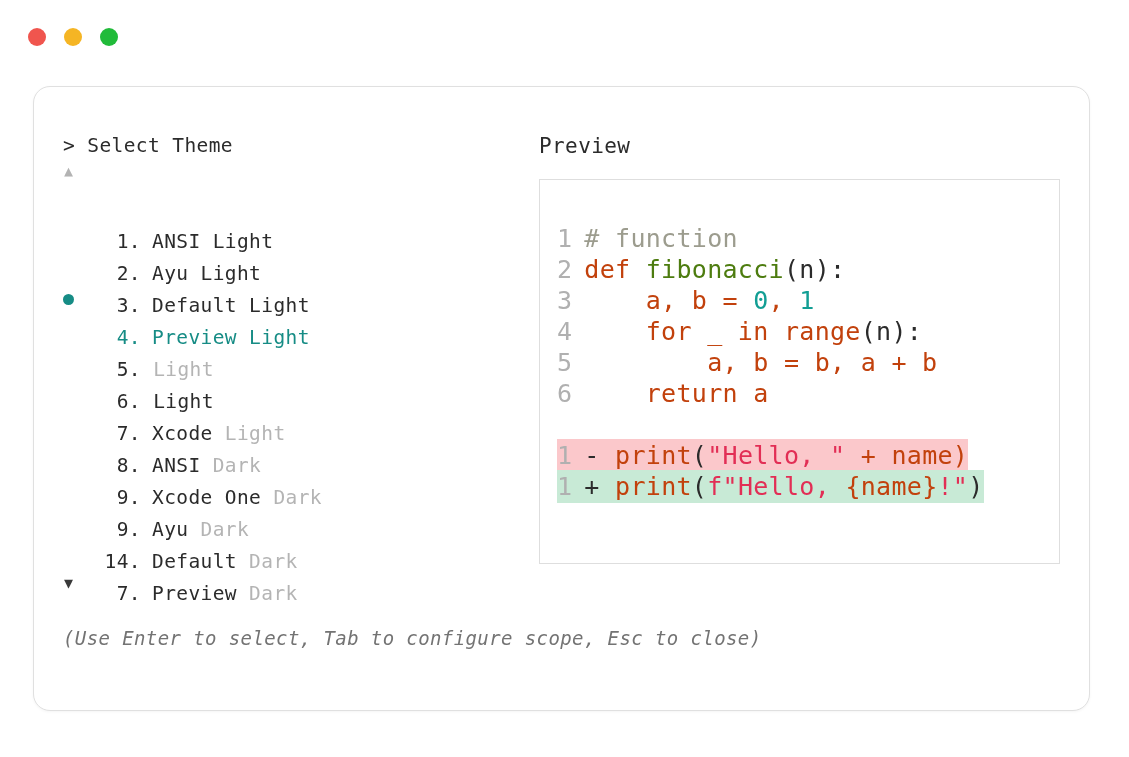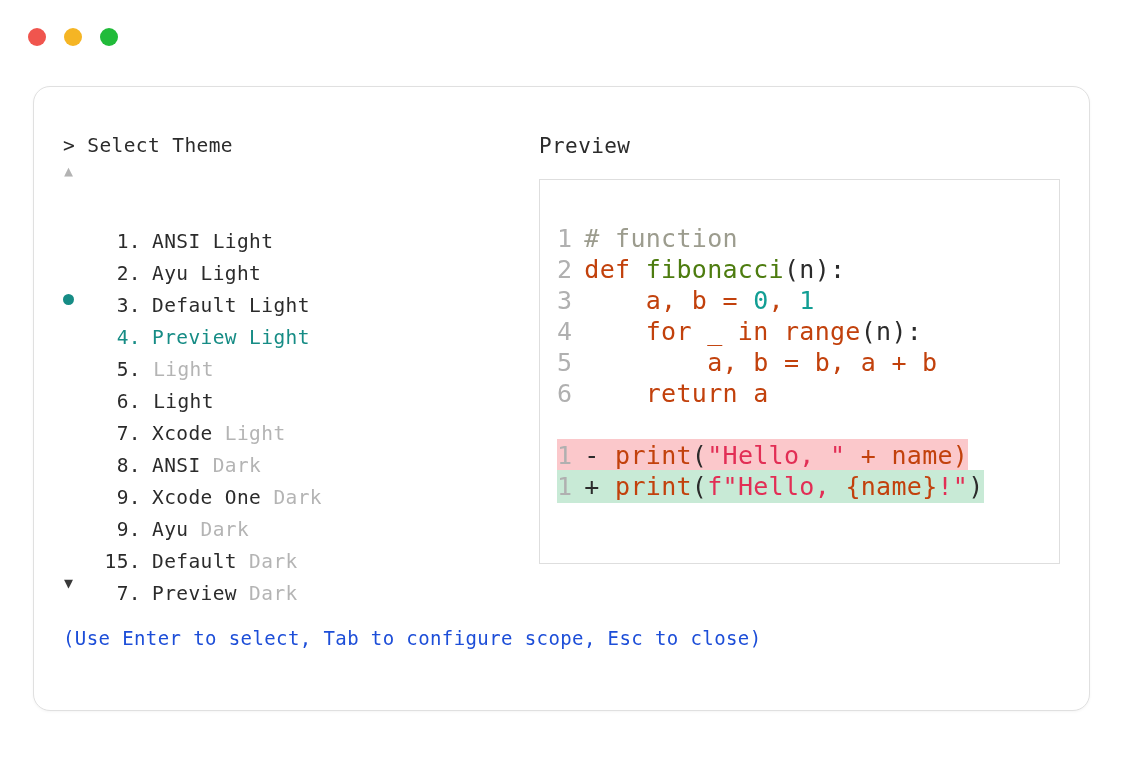--- a/index.html
+++ b/index.html
@@ -121,22 +121,23 @@
   .theme-row.selected .name,
   .theme-row.selected .suffix { color: #168c85; }
 
   
   .hint {
     position: absolute;
     left: 29px;
     top: 540px;
     font-size: 19px;
     letter-spacing: 0.4px;
-    color: #1d4ed8;
-    white-space: pre;
+    color: #737373;
+    white-space: pre;
+    font-style: italic;
   }
 
   
   .right-col {
     position: absolute;
     left: 505px;
     top: 46px;
     width: 520px;
   }
   .preview-label {
@@ -205,21 +206,21 @@
           <div class="theme-row"><span class="bullet-cell"></span><span class="idx"> 1.</span><span class="name">ANSI</span><span class="suffix bright"> Light</span></div>
           <div class="theme-row"><span class="bullet-cell"></span><span class="idx"> 2.</span><span class="name">Ayu</span><span class="suffix bright"> Light</span></div>
           <div class="theme-row"><span class="bullet-cell"></span><span class="idx"> 3.</span><span class="name">Default</span><span class="suffix bright"> Light</span></div>
           <div class="theme-row selected"><span class="bullet-cell"><span class="bullet" style="background: rgb(22, 140, 133);"></span></span><span class="idx"> 4.</span><span class="name">Preview</span><span class="suffix bright"> Light</span></div>
           <div class="theme-row"><span class="bullet-cell"></span><span class="idx"> 5.</span><span class="suffix dim"> Light</span></div>
           <div class="theme-row"><span class="bullet-cell"></span><span class="idx"> 6.</span><span class="suffix bright"> Light</span></div>
           <div class="theme-row"><span class="bullet-cell"></span><span class="idx"> 7.</span><span class="name">Xcode</span><span class="suffix dim"> Light</span></div>
           <div class="theme-row"><span class="bullet-cell"></span><span class="idx"> 8.</span><span class="name">ANSI</span><span class="suffix dim"> Dark</span></div>
           <div class="theme-row"><span class="bullet-cell"></span><span class="idx"> 9.</span><span class="name">Xcode One</span><span class="suffix dim"> Dark</span></div>
           <div class="theme-row"><span class="bullet-cell"></span><span class="idx">9.</span><span class="name">Ayu</span><span class="suffix dim"> Dark</span></div>
-          <div class="theme-row"><span class="bullet-cell"></span><span class="idx">15.</span><span class="name">Default</span><span class="suffix dim"> Dark</span></div>
+          <div class="theme-row"><span class="bullet-cell"></span><span class="idx">14.</span><span class="name">Default</span><span class="suffix dim"> Dark</span></div>
           <div class="theme-row"><span class="bullet-cell"></span><span class="idx">7.</span><span class="name">Preview</span><span class="suffix dim"> Dark</span></div>
         </div>
       <div class="arrow arrow-down">▼</div>
     </div>
 
     <div class="hint">(Use Enter to select, Tab to configure scope, Esc to close)</div>
 
     <div class="right-col">
       <div class="preview-label">Preview</div>
       <div class="preview-panel">

